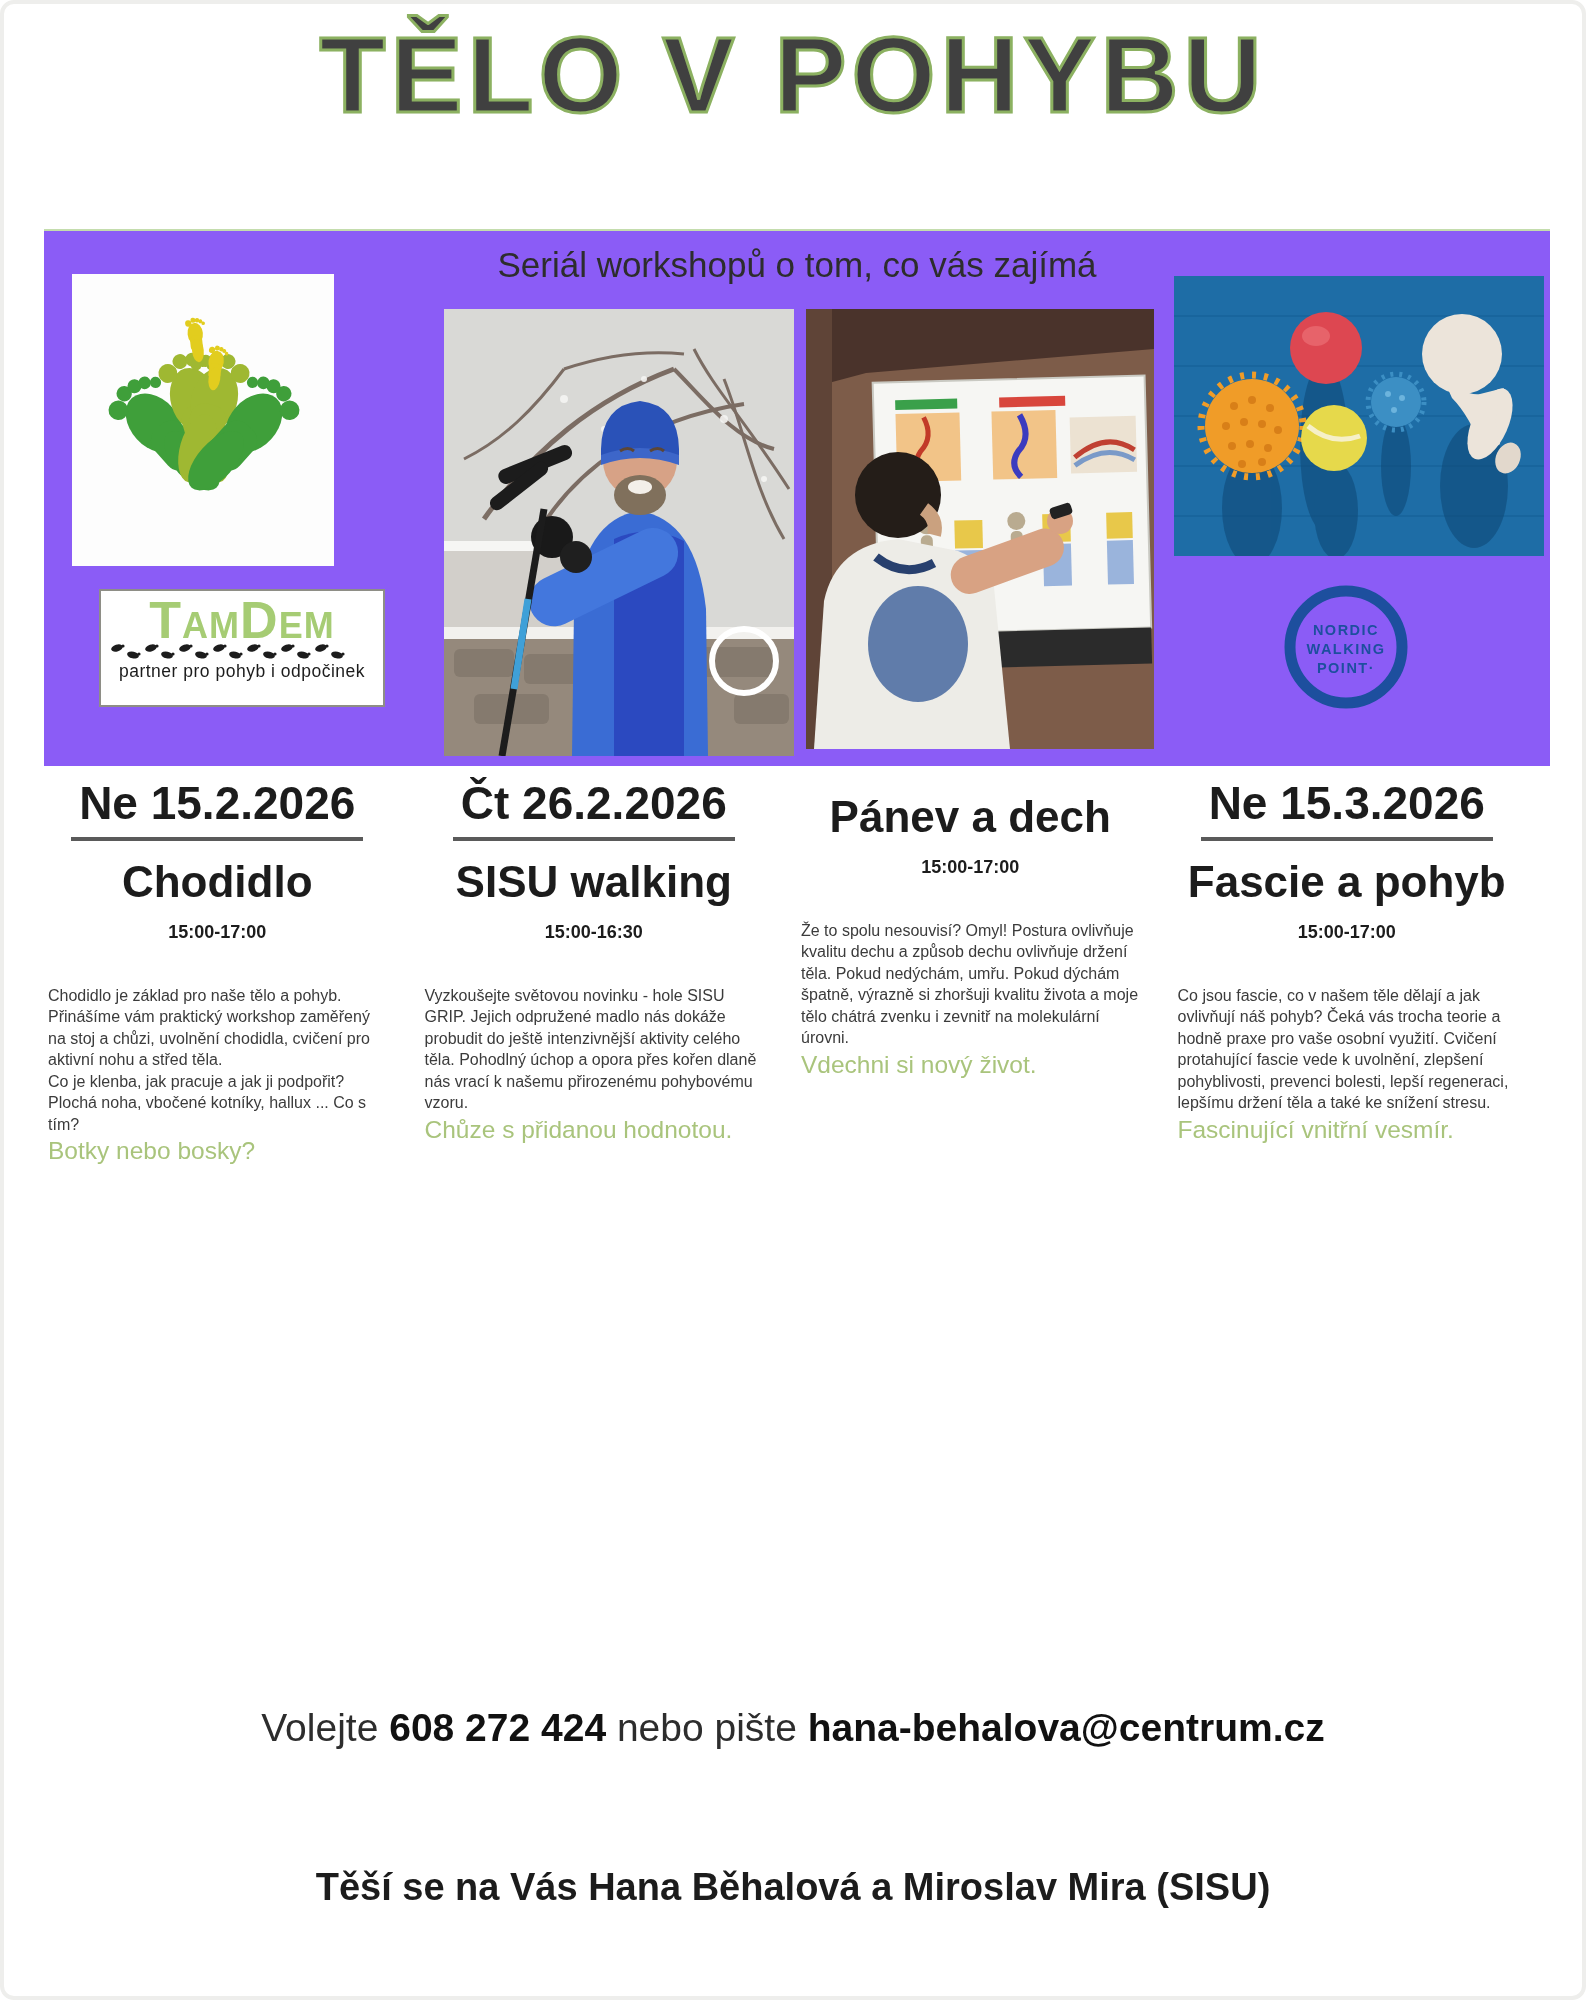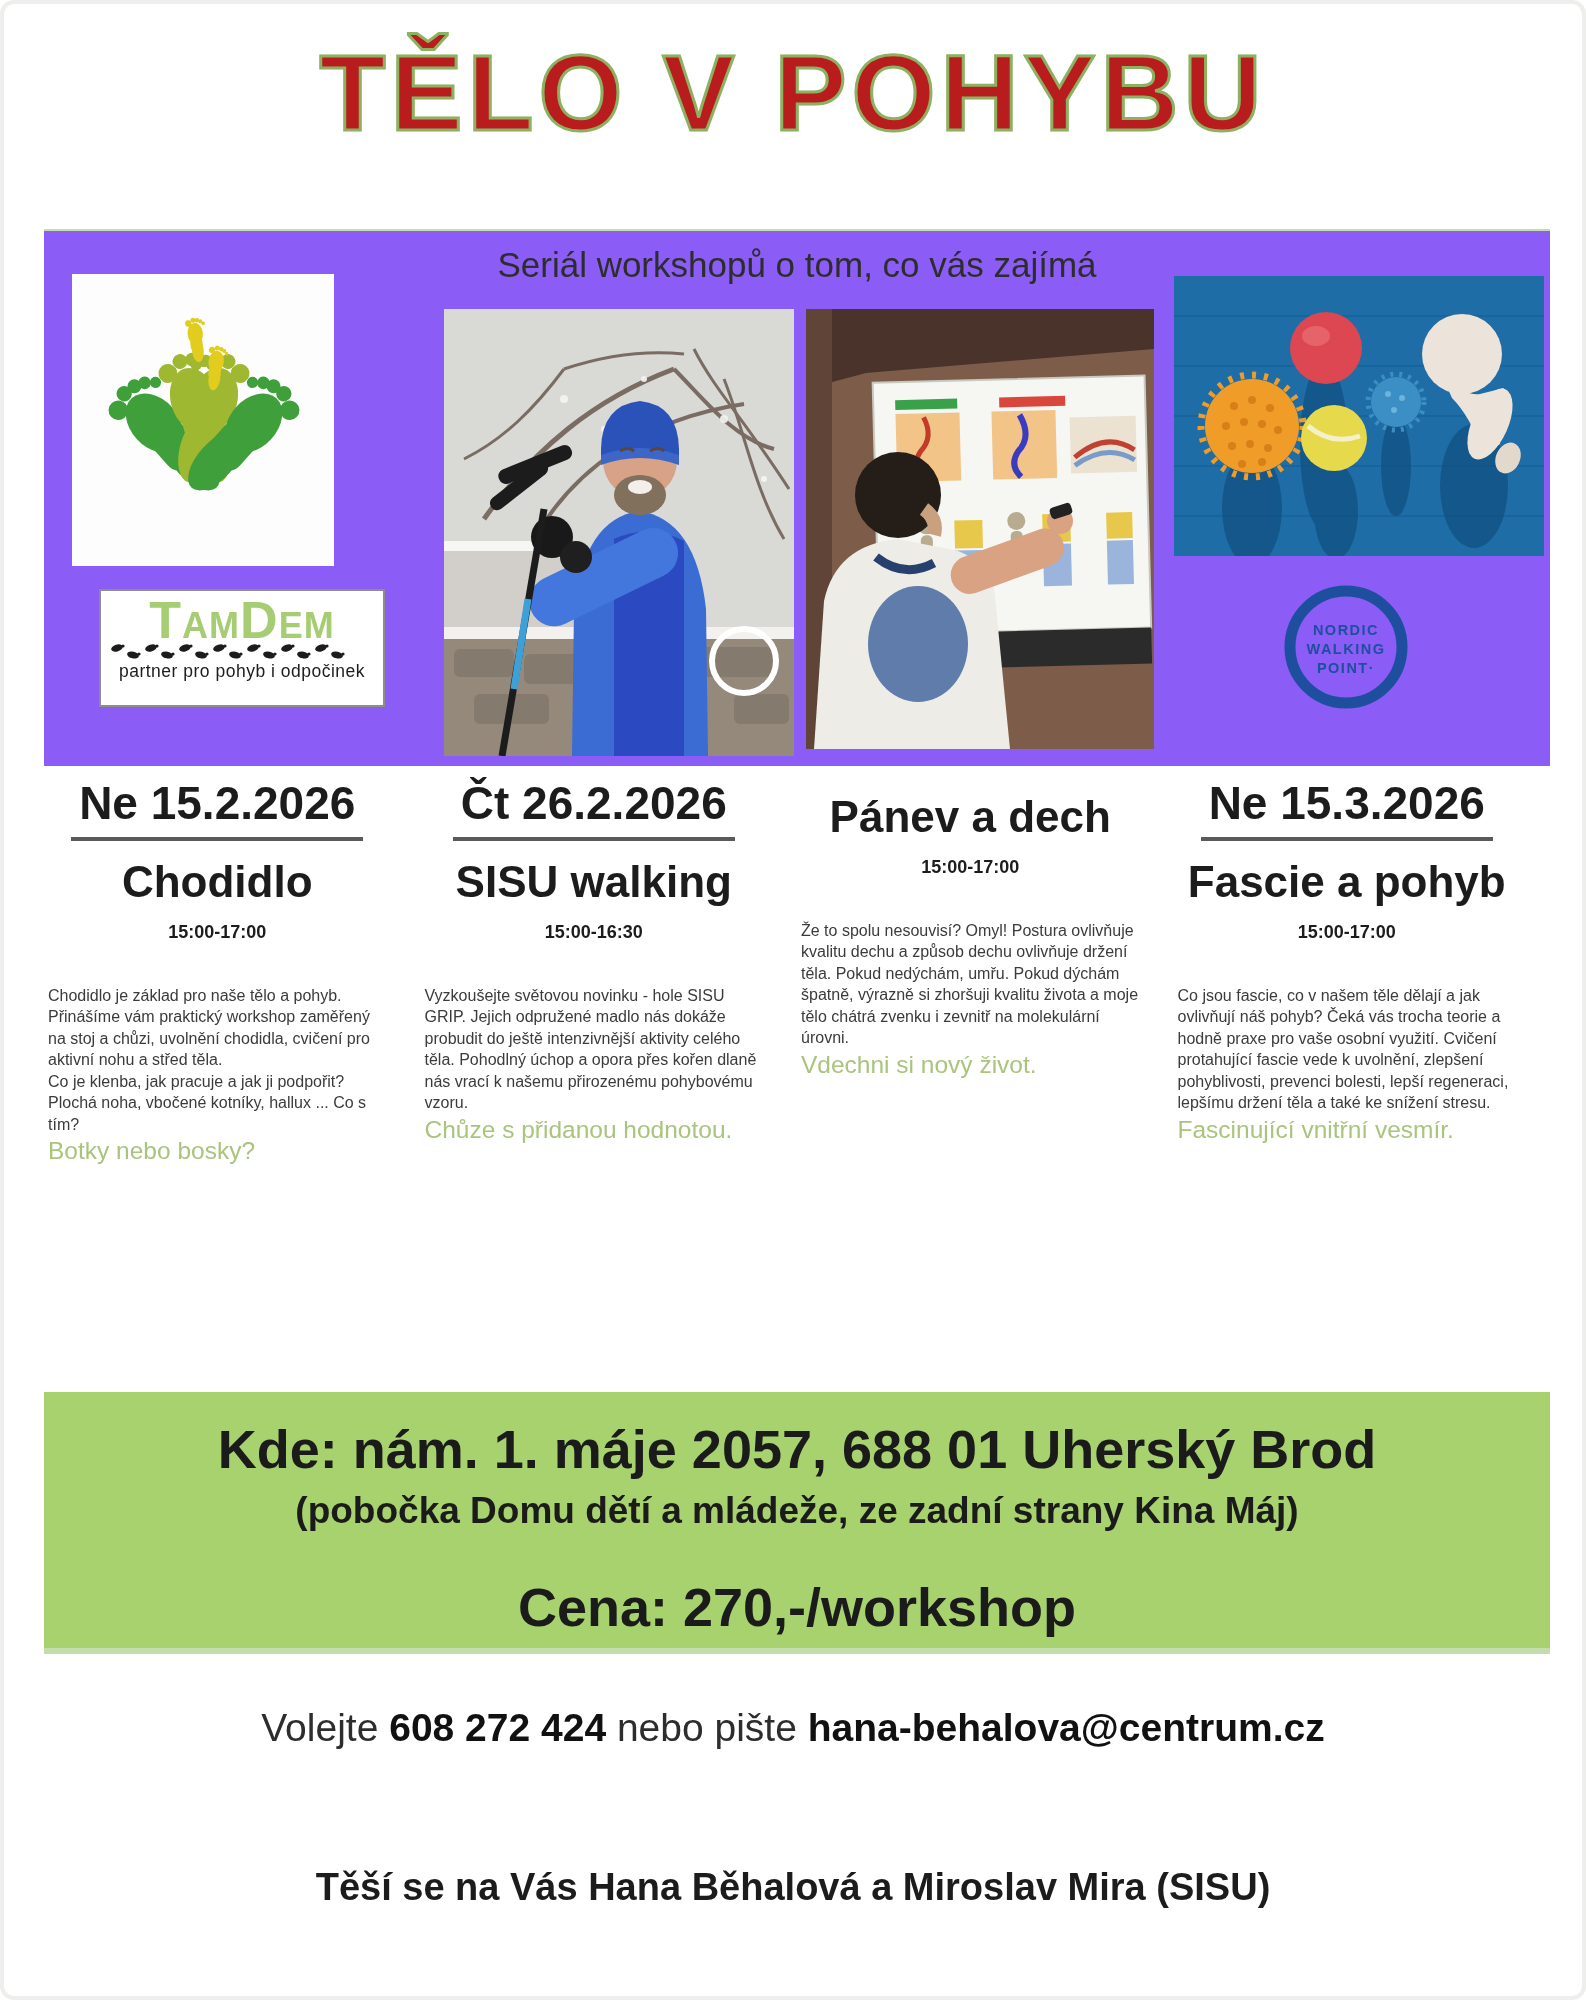--- a/index.html
+++ b/index.html
@@ -4,23 +4,23 @@
 <style>
   * { margin:0; padding:0; box-sizing:border-box; }
   html,body { background:#ffffff; }
   body { font-family:"Liberation Sans", sans-serif; }
   .page {
     position:relative; width:1586px; height:2000px; background:#fff;
     border:4px solid #eeeeec; border-radius:14px; overflow:hidden;
   }
   
   .main-title {
-    position:absolute; top:26px; left:0; width:100%;
+    position:absolute; top:8px; left:0; width:100%;
     text-align:center; font-size:108px; font-weight:bold; letter-spacing:5px;
-    color:#b91c1c; -webkit-text-stroke:3px #8cb161;
+    color:#404040; -webkit-text-stroke:3px #8cb161;
     text-shadow:0 0 1px #8cb161;
   }
   
   .banner1 {
     position:absolute; left:40px; top:225px; width:1506px; height:537px;
     background:#8b5cf6; border-top:2px solid #c4ddad;
   }
   .subtitle {
     position:absolute; top:14px; left:0; width:100%; text-align:center;
     font-size:35px; color:#2d2d2d;
@@ -352,25 +352,20 @@
       <div class="head">
         <span class="w-date">Ne 15.3.2026</span>
         <div class="w-title">Fascie a pohyb</div>
         <div class="w-time">15:00-17:00</div>
       </div>
       <p class="w-desc">Co jsou fascie, co v našem těle dělají a jak ovlivňují náš pohyb? Čeká vás trocha teorie a hodně praxe pro vaše osobní využití. Cvičení protahující fascie vede k uvolnění, zlepšení pohyblivosti, prevenci bolesti, lepší regeneraci, lepšímu držení těla a také ke snížení stresu.</p>
       <p class="w-tag">Fascinující vnitřní vesmír.</p>
     </div>
   </div>
 
-  <div class="banner2">
-    <div class="venue-line1">Kde: nám. 1. máje 2057, 688 01 Uherský Brod</div>
-    <div class="venue-line2">(pobočka Domu dětí a mládeže, ze zadní strany Kina Máj)</div>
-    <div class="venue-price">Cena: 270,-/workshop</div>
-  </div>
 
   <div class="registration">
     <div class="reg-line2">
       <span>Volejte </span><b>608 272 424</b><span> nebo pište </span><b>hana-behalova@centrum.cz</b>
     </div>
   </div>
 
   <div class="closing">Těší se na Vás Hana Běhalová a Miroslav Mira (SISU)</div>
 
 </div>

